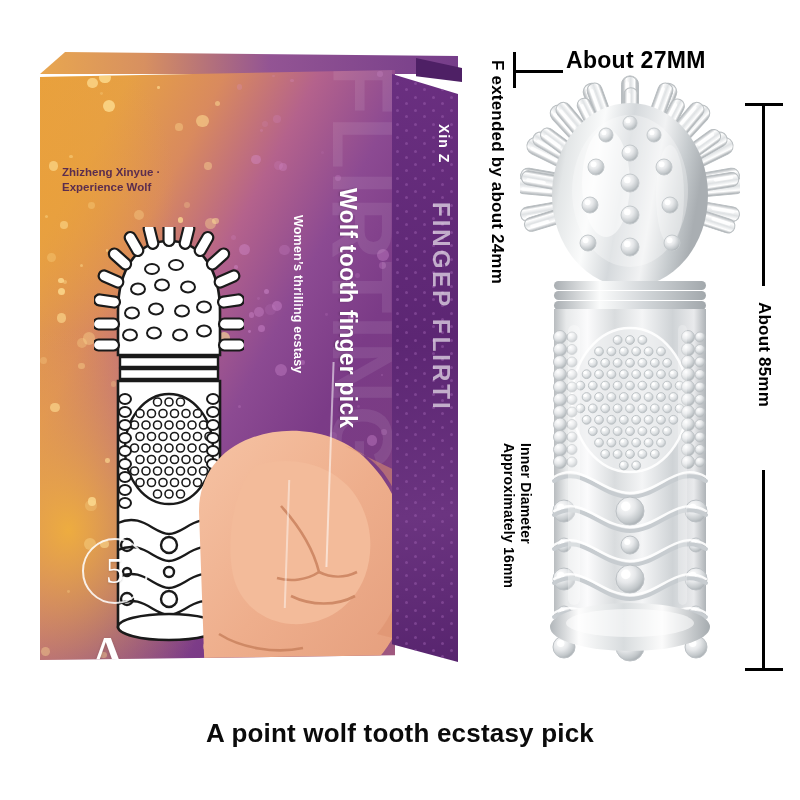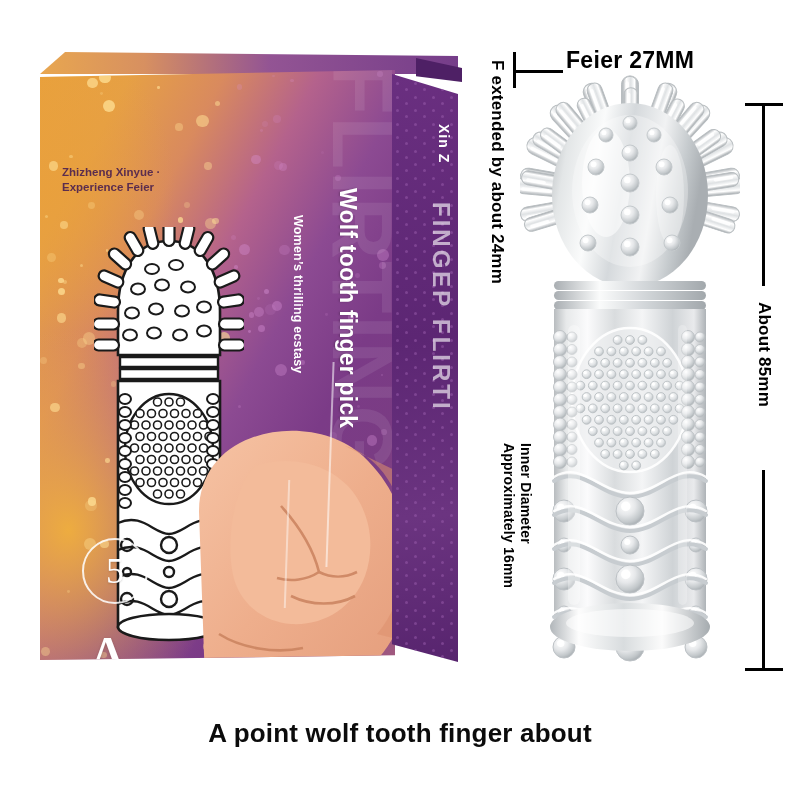--- a/index.html
+++ b/index.html
@@ -308,21 +308,21 @@
           <i style="left: 82.8704%; top: 98.4469%; width: 10.3638px; height: 10.3638px; background: rgba(220, 150, 220, 0.17);"></i>
           <i style="left: 34.5285%; top: 70.3725%; width: 8.14704px; height: 8.14704px; background: rgba(255, 225, 150, 0.66);"></i>
           <i style="left: 56.1454%; top: 29.5409%; width: 10.9097px; height: 10.9097px; background: rgba(220, 150, 220, 0.34);"></i>
         </div>
 
       <div class="wm">FLIRTING</div>
 
 
       <div class="brand-sub">
         <span>Zhizheng Xinyue&nbsp;·</span><br>
-        <span>Experience Feier</span>
+        <span>Experience Wolf</span>
       </div>
 
       <svg class="lineart" viewBox="0 0 150 430">
         <defs>
           <g id="tooth">
             <rect x="-5.5" y="-13" width="11" height="26" rx="5.5" fill="#fff" stroke="#1a1a1a" stroke-width="2.2"></rect>
           </g>
         </defs>
 
         <path d="M75 14 C108 14 126 44 126 84 L126 128 L24 128 L24 84 C24 44 42 14 75 14 Z" fill="#ffffff" stroke="#1a1a1a" stroke-width="2.6"></path>
@@ -1281,29 +1281,29 @@
 
     <rect x="48" y="250" width="12" height="280" fill="#ffffff" opacity=".35" rx="6"></rect>
     <rect x="158" y="250" width="9" height="280" fill="#ffffff" opacity=".25" rx="5"></rect>
 
     <ellipse cx="110" cy="552" rx="80" ry="24" fill="url(#rimG)"></ellipse>
     <ellipse cx="110" cy="548" rx="64" ry="14" fill="#ffffff" opacity=".55"></ellipse>
   </svg>
 
   <div class="rule" id="r27-h"></div>
   <div class="rule" id="r27-v"></div>
-  <div class="ann" id="ann-27">Feier 27MM</div>
+  <div class="ann" id="ann-27">About 27MM</div>
 
   <div class="ann" id="ann-ext">F extended by about 24mm</div>
 
   <div class="ann" id="ann-inner">
     <span>Inner Diameter</span><br>
     <span>Approximately 16mm</span>
   </div>
 
   <div class="rule" id="r85-top"></div>
   <div class="rule" id="r85-bot"></div>
   <div class="rule" id="r85-l1"></div>
   <div class="rule" id="r85-l2"></div>
   <div class="ann" id="ann-85">About 85mm</div>
 
-  <div id="caption">A point wolf tooth finger about</div>
+  <div id="caption">A point wolf tooth ecstasy pick</div>
 </div>
 
 </body></html>

